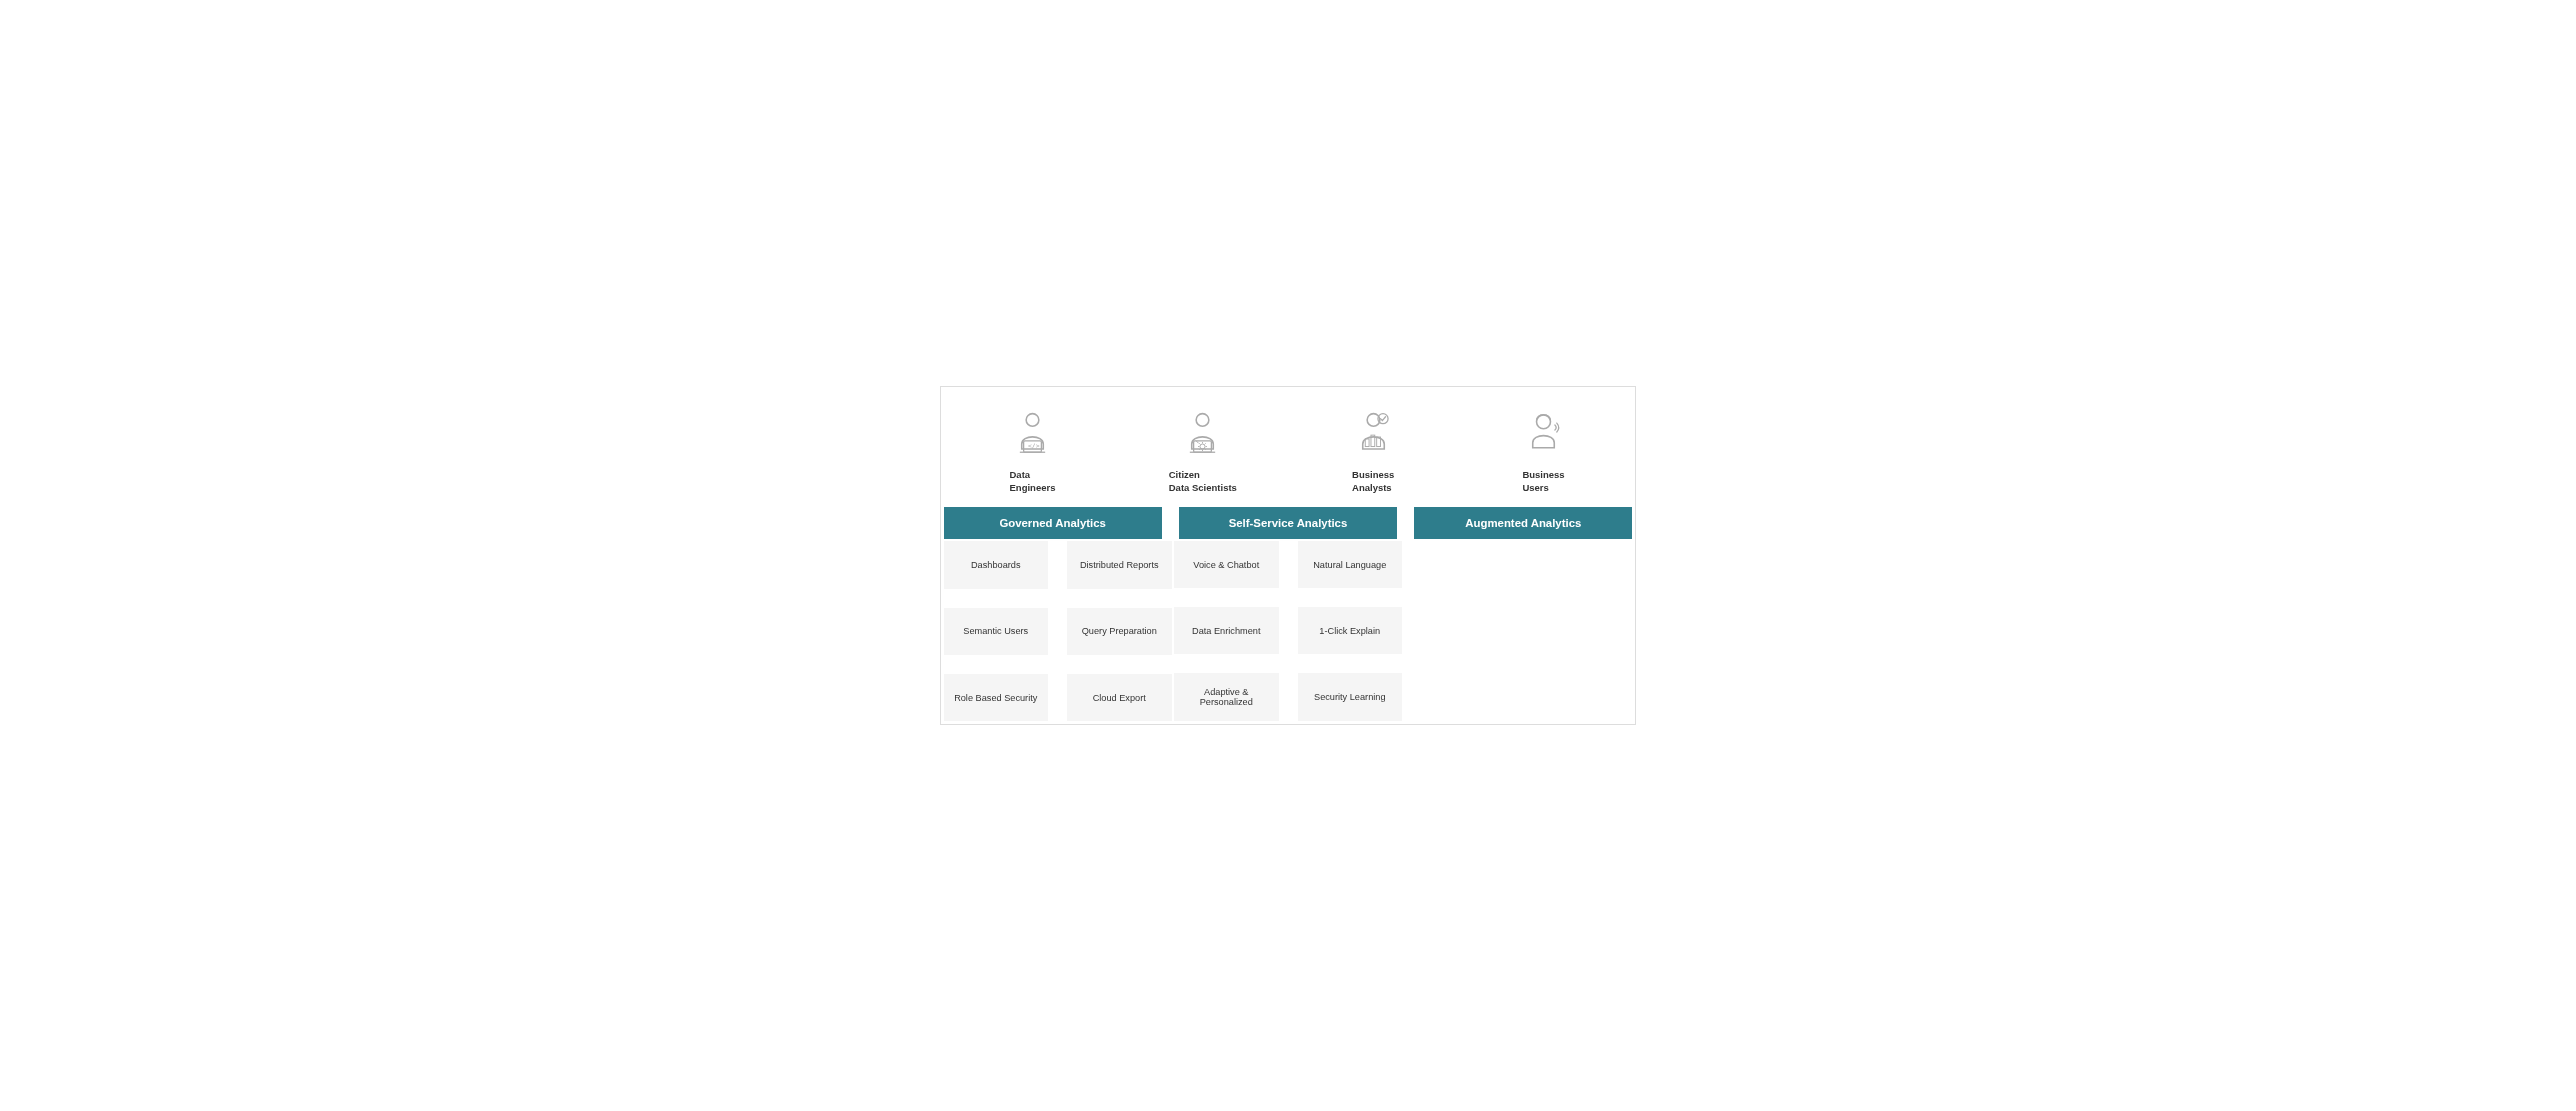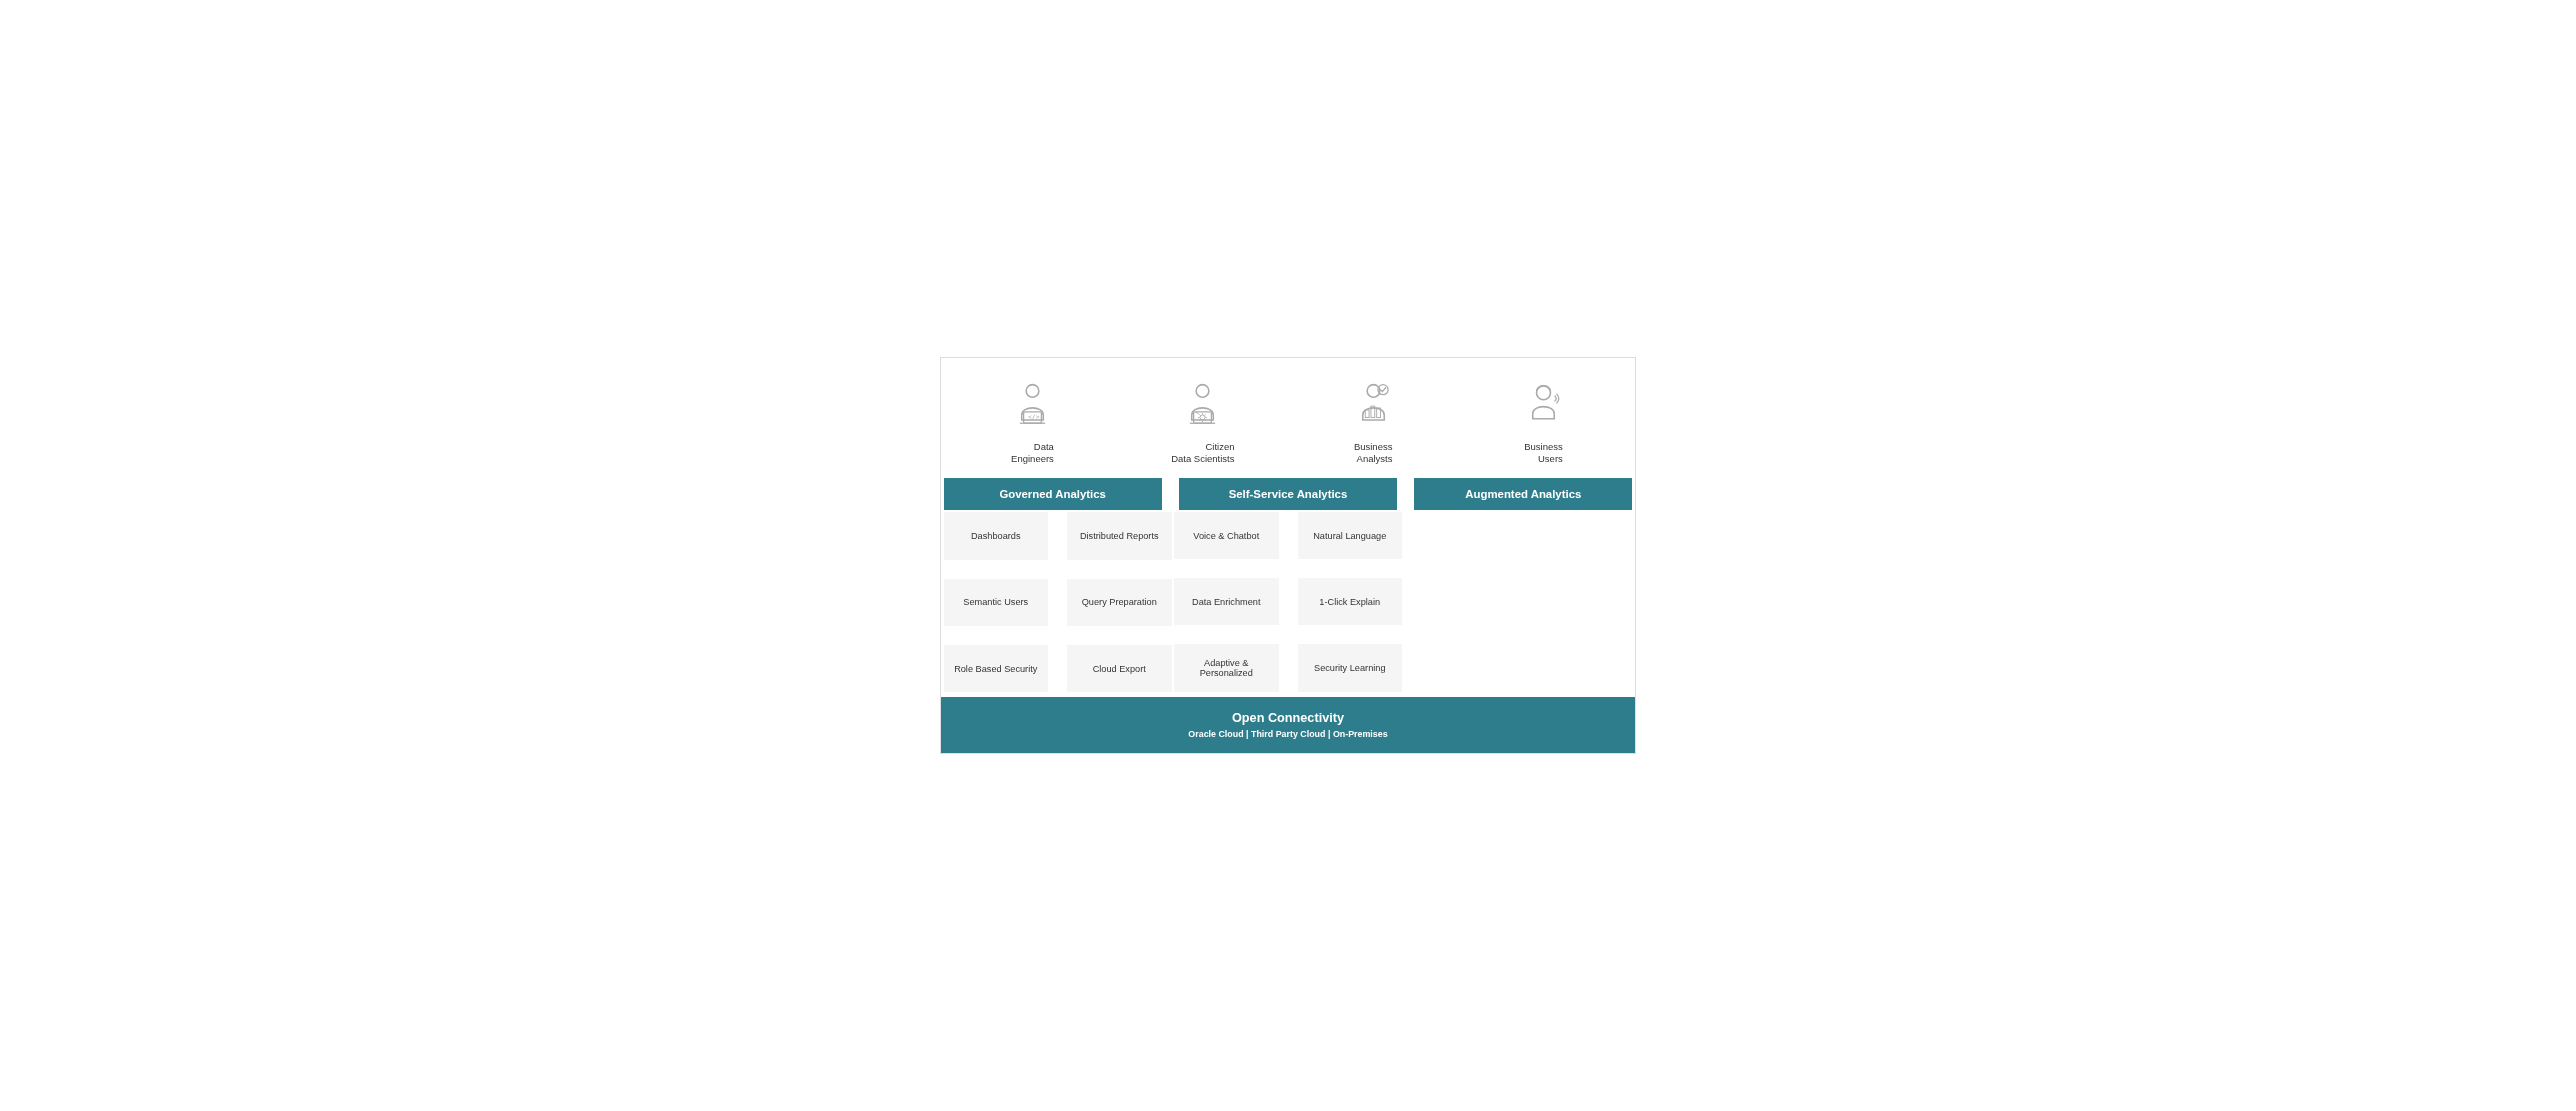--- a/index.html
+++ b/index.html
@@ -31,23 +31,23 @@
       flex-direction: column;
       align-items: center;
       gap: 6.3px;
     }
     .persona-icon {
       width: 57px;
       height: 57px;
     }
     .persona-label {
       font-size: 9.5px;
-      font-weight: 400;
+      font-weight: 700;
       color: #333;
-      text-align: right;
+      text-align: left;
       line-height: 1.3;
     }
 
     
     .category-headers {
       display: grid;
       grid-template-columns: 2fr 2fr 2fr;
       gap: 17px;
       padding: 0 2.5px;
       background: #fff;
@@ -230,19 +230,15 @@
       <div class="cell">
           <span>Adaptive &amp; Personalized</span>
         </div>
       <div class="cell">
           <span>Security Learning</span>
         </div>
     </div>
 
   </div>
 
-  <div class="footer">
-    <div class="footer-title">Open Connectivity</div>
-    <div class="footer-subtitle">Oracle Cloud | Third Party Cloud | On-Premises</div>
-  </div>
 
 </div>
 
 
 </body></html>

